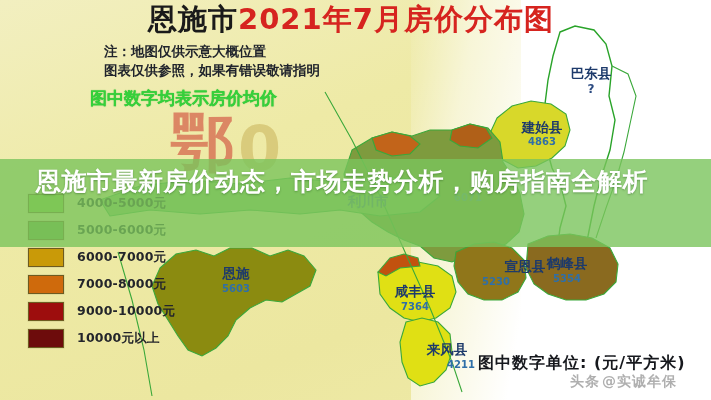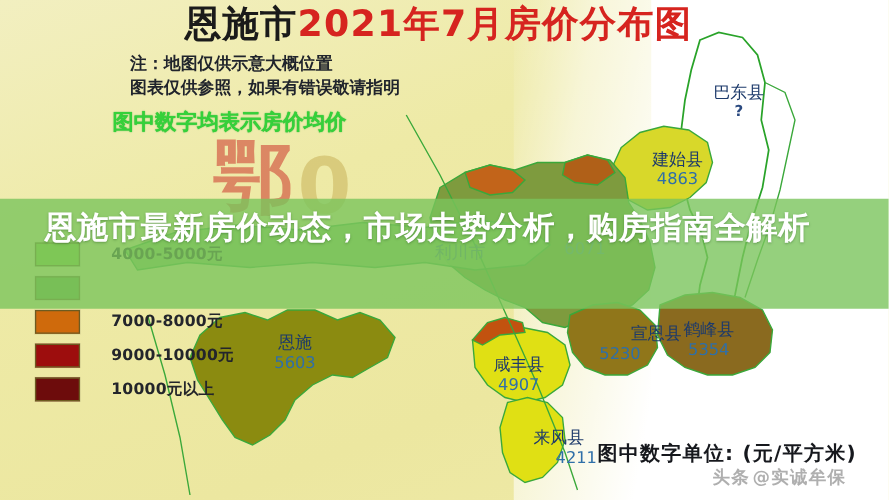--- a/index.html
+++ b/index.html
@@ -51,32 +51,32 @@
   }
 
   
   #legend{position:absolute;left:28px;top:190px;}
   .lg-row{display:flex;align-items:center;height:27px;}
   .lg-sw{
     width:36px;height:19px;border:1px solid #6d5b20;box-sizing:border-box;
     box-shadow:0 0 0 .5px rgba(0,0,0,.12);
   }
   .lg-lb{
-    margin-left:25px;font-size:12.5px;color:#23252b;font-weight:bold;
+    margin-left:13px;font-size:12.5px;color:#23252b;font-weight:bold;
     white-space:nowrap;letter-spacing:.2px;
   }
 
   
   #map{position:absolute;left:0;top:0;width:711px;height:400px;}
   .cty-name,.cty-val{
-    position:absolute;white-space:nowrap;font-weight:normal;text-align:right;
+    position:absolute;white-space:nowrap;font-weight:bold;text-align:right;
     transform:translateX(-50%);
   }
   .cty-name{font-size:13.5px;color:#1d3a6b;}
-  .cty-val{font-size:13px;color:#2f6fa8;}
+  .cty-val{font-size:10px;color:#2f6fa8;}
   .cty-q{position:absolute;font-size:12px;color:#2b4a80;font-weight:bold;transform:translateX(-50%);}
 
   
   #unit-note{
     position:absolute;left:478px;top:353px;font-size:16px;font-weight:bold;
     color:#16181d;white-space:nowrap;letter-spacing:1px;
   }
   
   #wm-plat{
     position:absolute;left:570px;top:373px;font-size:14px;font-weight:bold;
@@ -146,21 +146,21 @@
   <div class="cty-name" style="left:542px;top:119px;">建始县</div>
   <div class="cty-val" style="left:542px;top:136px;">4863</div>
 
   <div class="cty-name" style="left:368px;top:193px;color:#4d7a8a;">利川市</div>
   <div class="cty-val" style="left:468px;top:192px;color:#5c8aa0;">6071</div>
 
   <div class="cty-name" style="left:236px;top:265px;">恩施</div>
   <div class="cty-val" style="left:236px;top:283px;">5603</div>
 
   <div class="cty-name" style="left:415px;top:283px;">咸丰县</div>
-  <div class="cty-val" style="left:415px;top:301px;">4907</div>
+  <div class="cty-val" style="left:415px;top:301px;">7364</div>
 
   <div class="cty-name" style="left:447px;top:341px;">来风县</div>
   <div class="cty-val" style="left:461px;top:359px;">4211</div>
 
   <div class="cty-name" style="left:496px;top:258px;margin-left:29px;">宣恩县</div>
   <div class="cty-val" style="left:496px;top:276px;">5230</div>
 
   <div class="cty-name" style="left:567px;top:255px;">鹤峰县</div>
   <div class="cty-val" style="left:567px;top:273px;">5354</div>
 
@@ -178,20 +178,25 @@
   <div id="wm-e">鄂</div>
   <div id="wm-zero">0</div>
 
   <div id="legend">
     <div class="lg-row">
       <div class="lg-sw" style="background:#8cd13c"></div>
       <div class="lg-lb">4000-5000元</div>
     </div>
     <div class="lg-row">
       <div class="lg-sw" style="background:#6fa843"></div>
+      <div class="lg-lb">5000-6000元</div>
+    </div>
+    <div class="lg-row">
+      <div class="lg-sw" style="background:#c99a08"></div>
+      <div class="lg-lb">6000-7000元</div>
     </div>
     <div class="lg-row">
       <div class="lg-sw" style="background:#cf6a0c"></div>
       <div class="lg-lb">7000-8000元</div>
     </div>
     <div class="lg-row">
       <div class="lg-sw" style="background:#9d0d0d"></div>
       <div class="lg-lb">9000-10000元</div>
     </div>
     <div class="lg-row">

